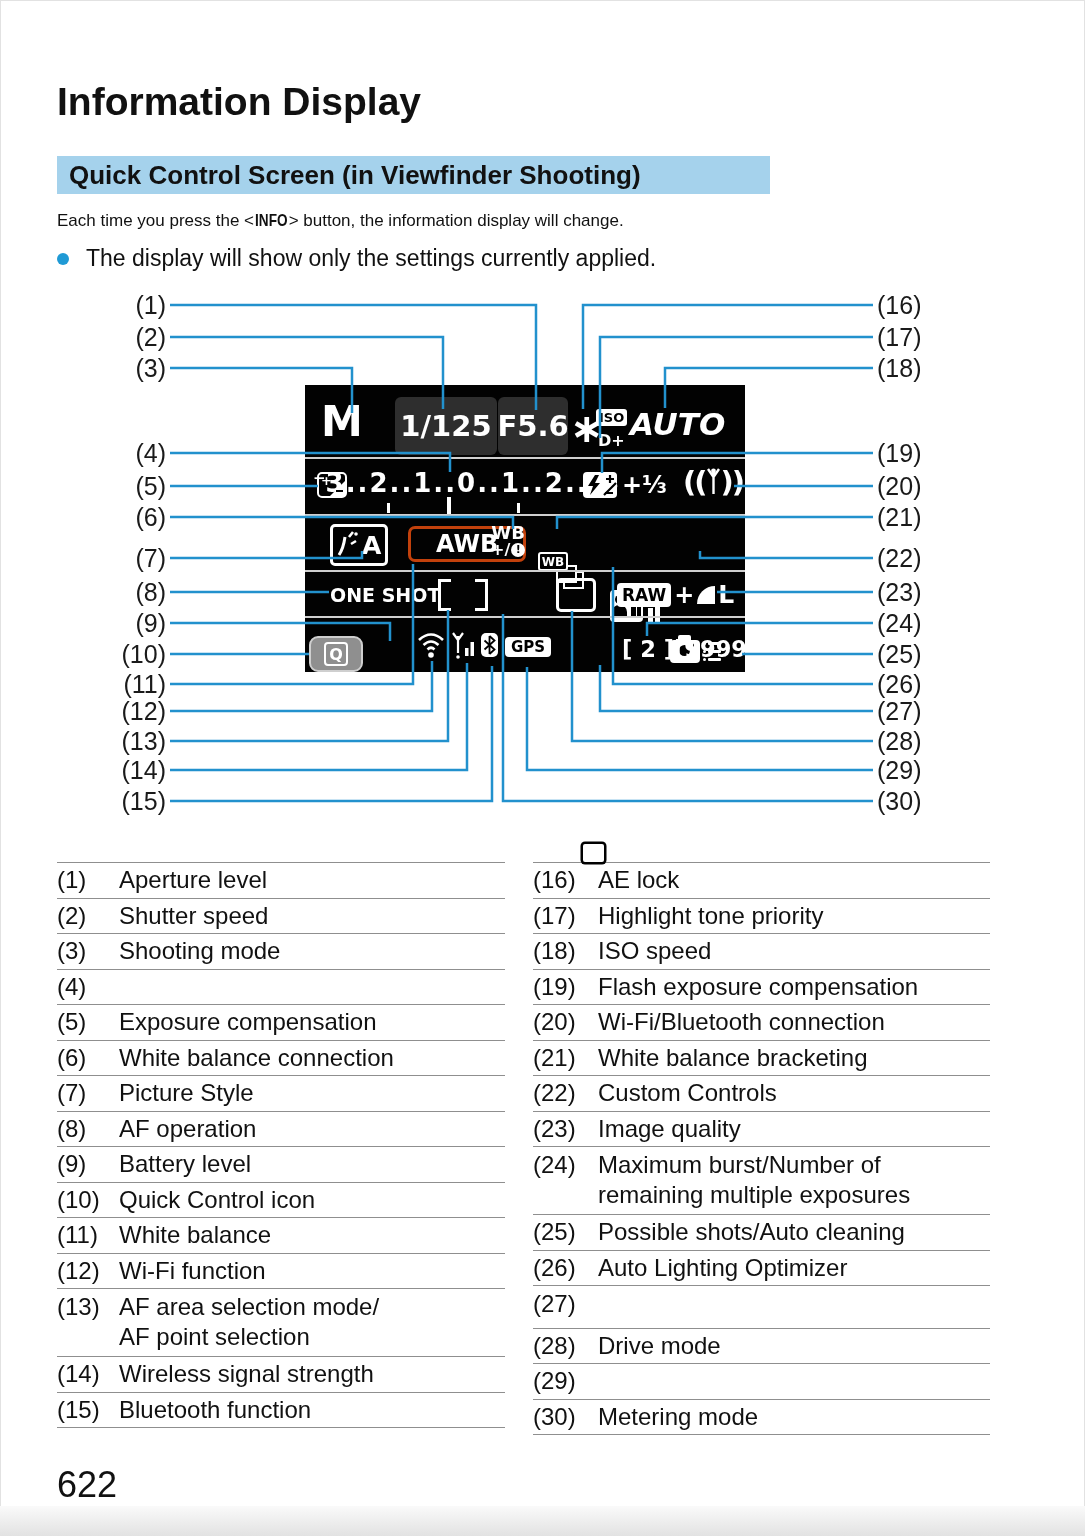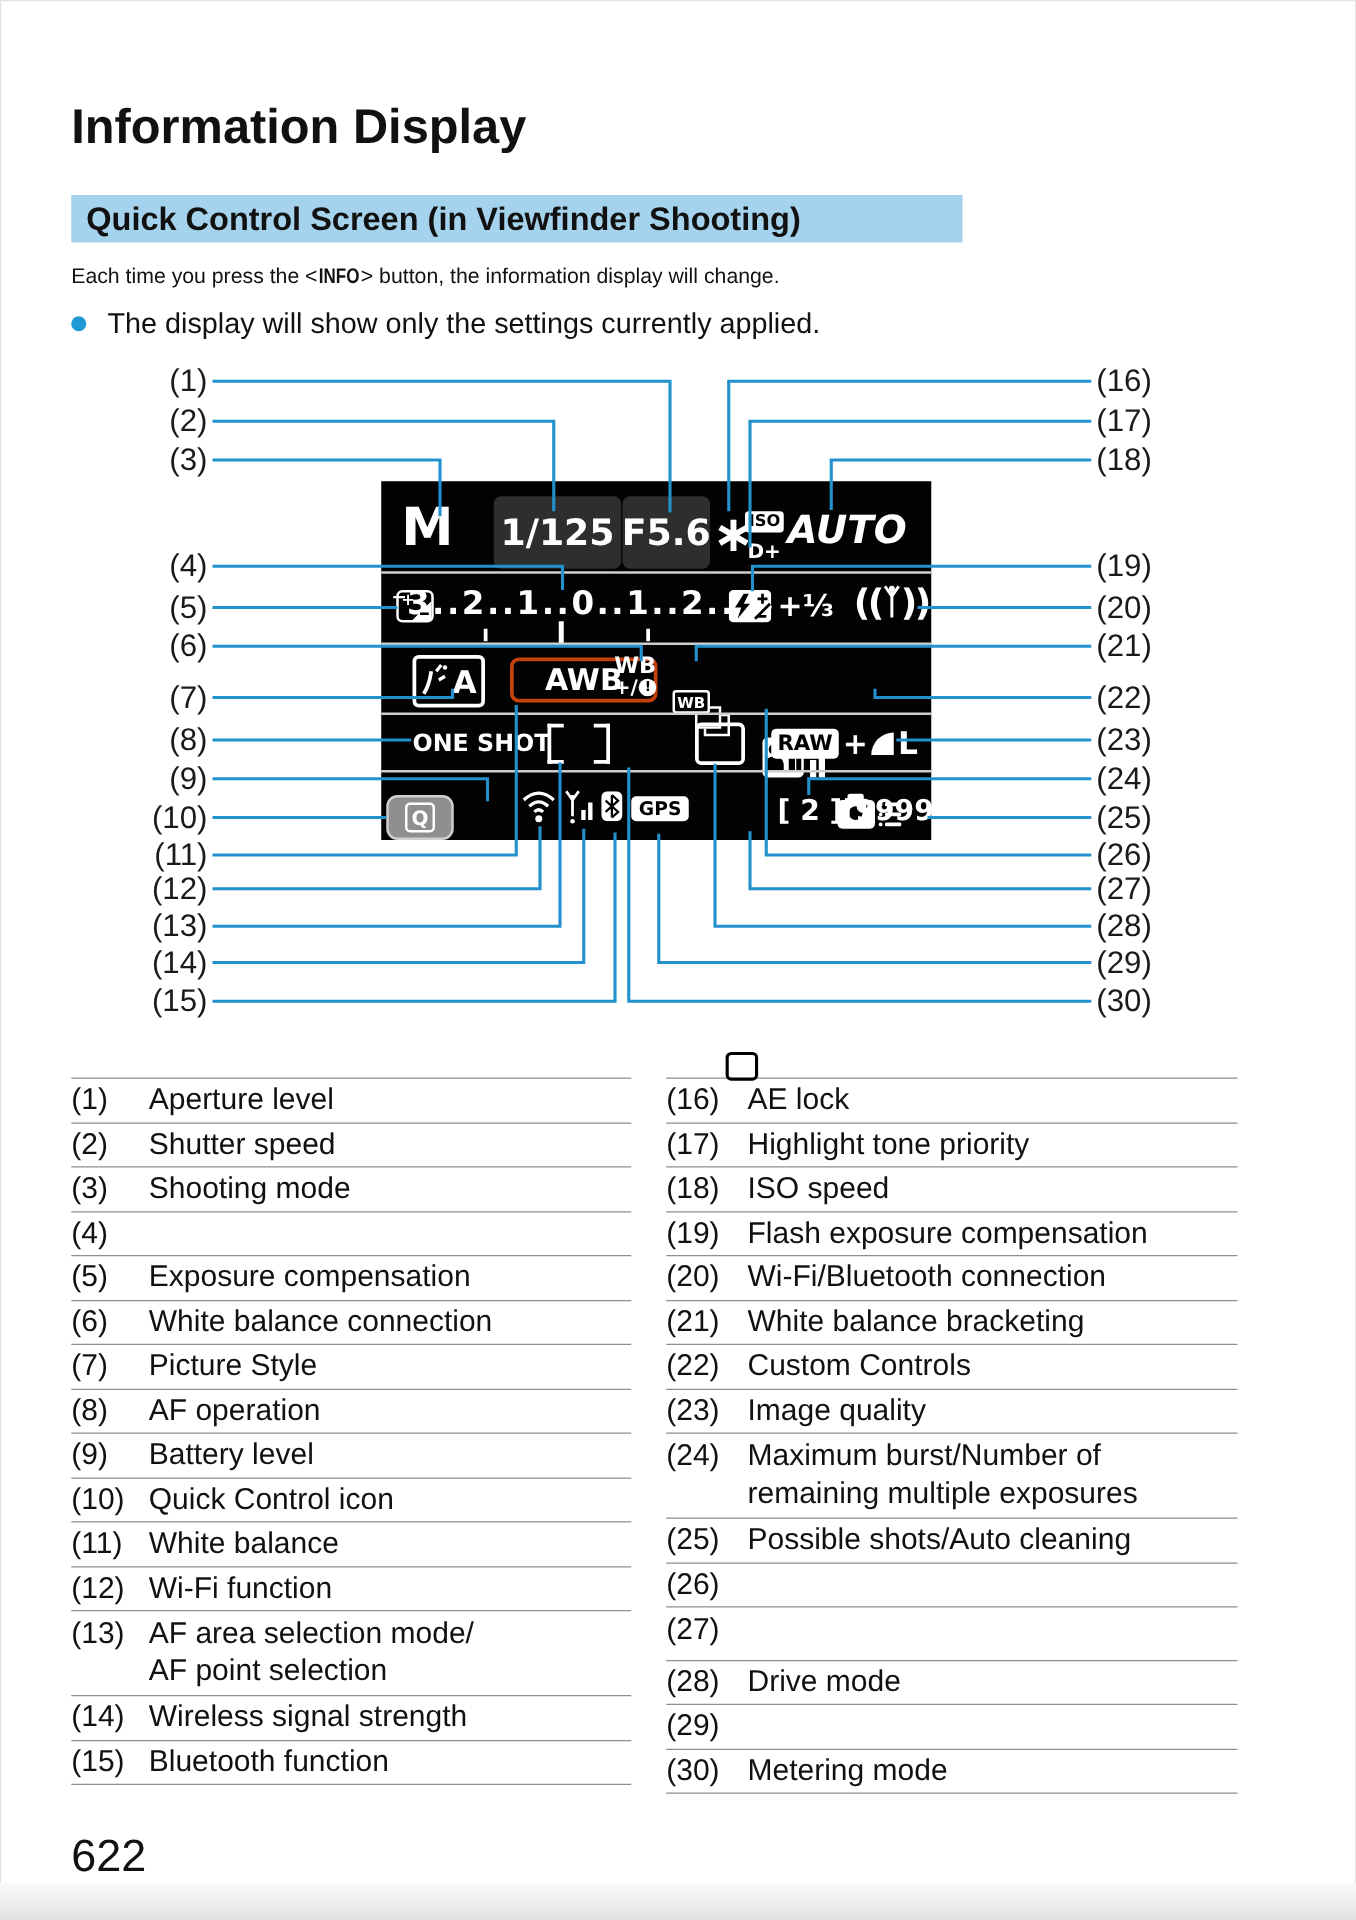--- a/index.html
+++ b/index.html
@@ -428,20 +428,21 @@
         <span class="ln">(24)</span>
         <span class="ll">Maximum burst/Number of
 remaining multiple exposures</span>
       </div>
       <div class="legend-row">
         <span class="ln">(25)</span>
         <span class="ll">Possible shots/Auto cleaning</span>
       </div>
       <div class="legend-row">
         <span class="ln">(26)</span>
+        <span class="ll">Auto Lighting Optimizer</span>
       </div>
       <div class="legend-row multi">
         <span class="ln">(27)</span>
       </div>
       <div class="legend-row">
         <span class="ln">(28)</span>
         <span class="ll">Drive mode</span>
       </div>
       <div class="legend-row">
         <span class="ln">(29)</span>

